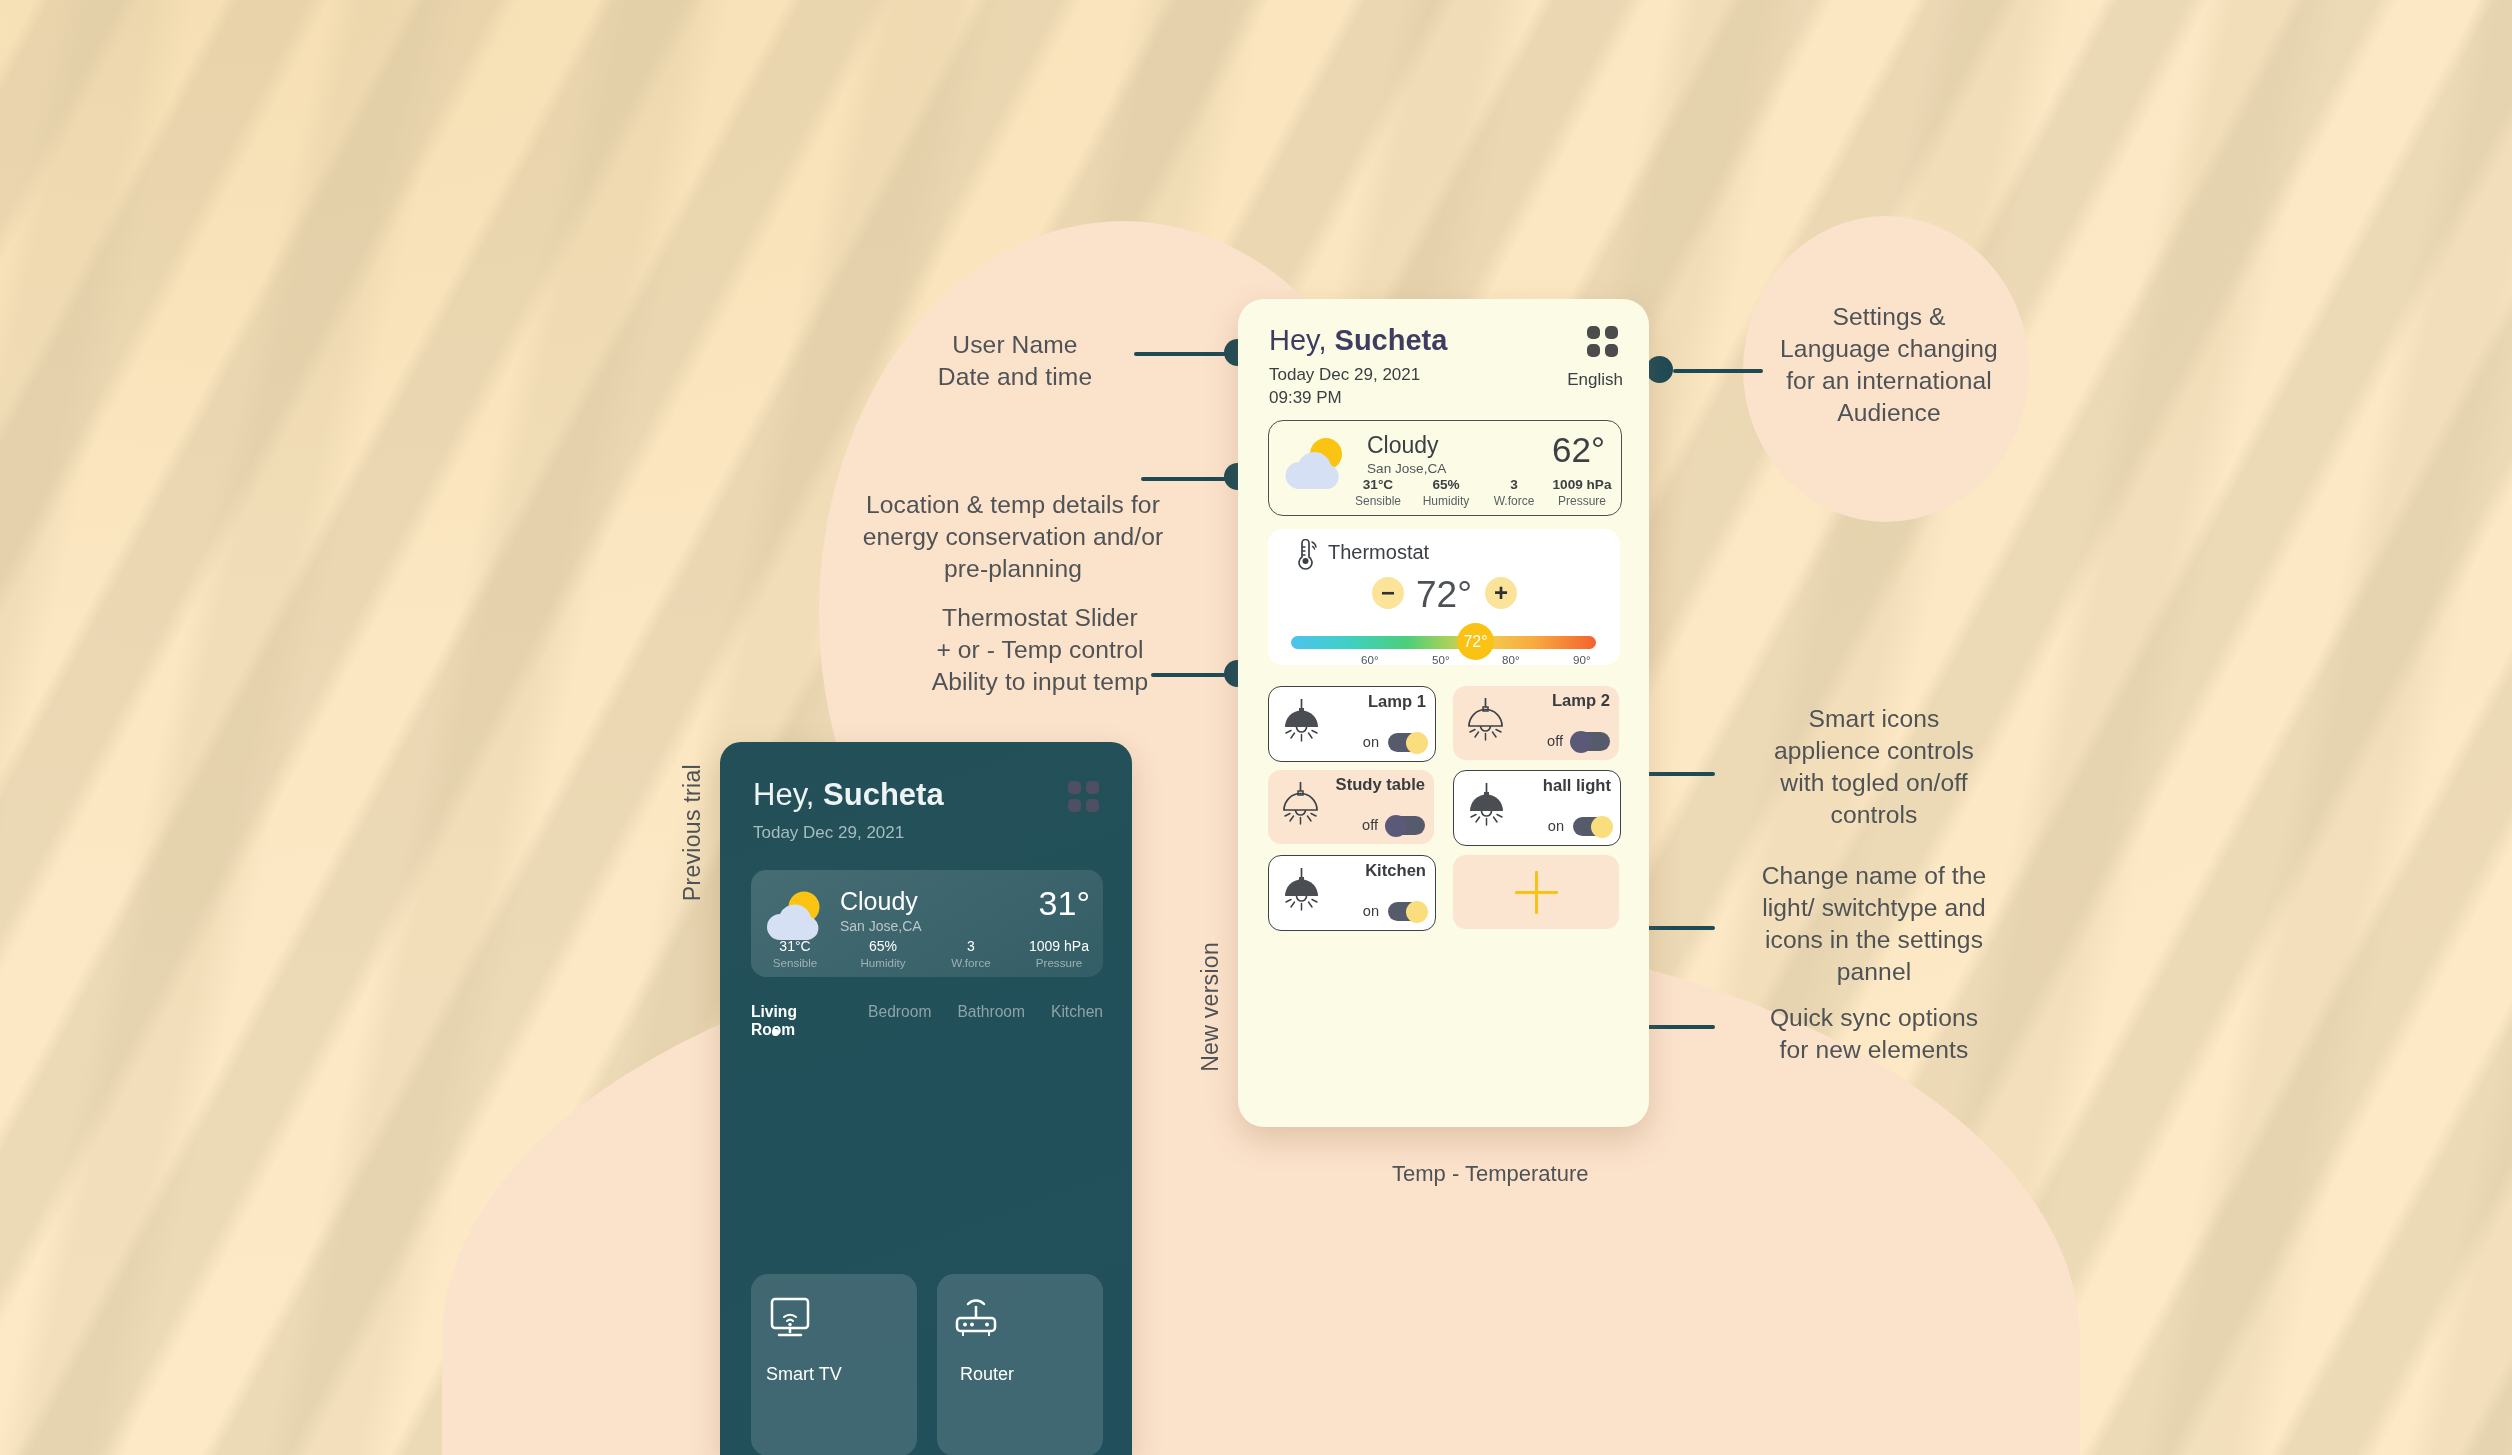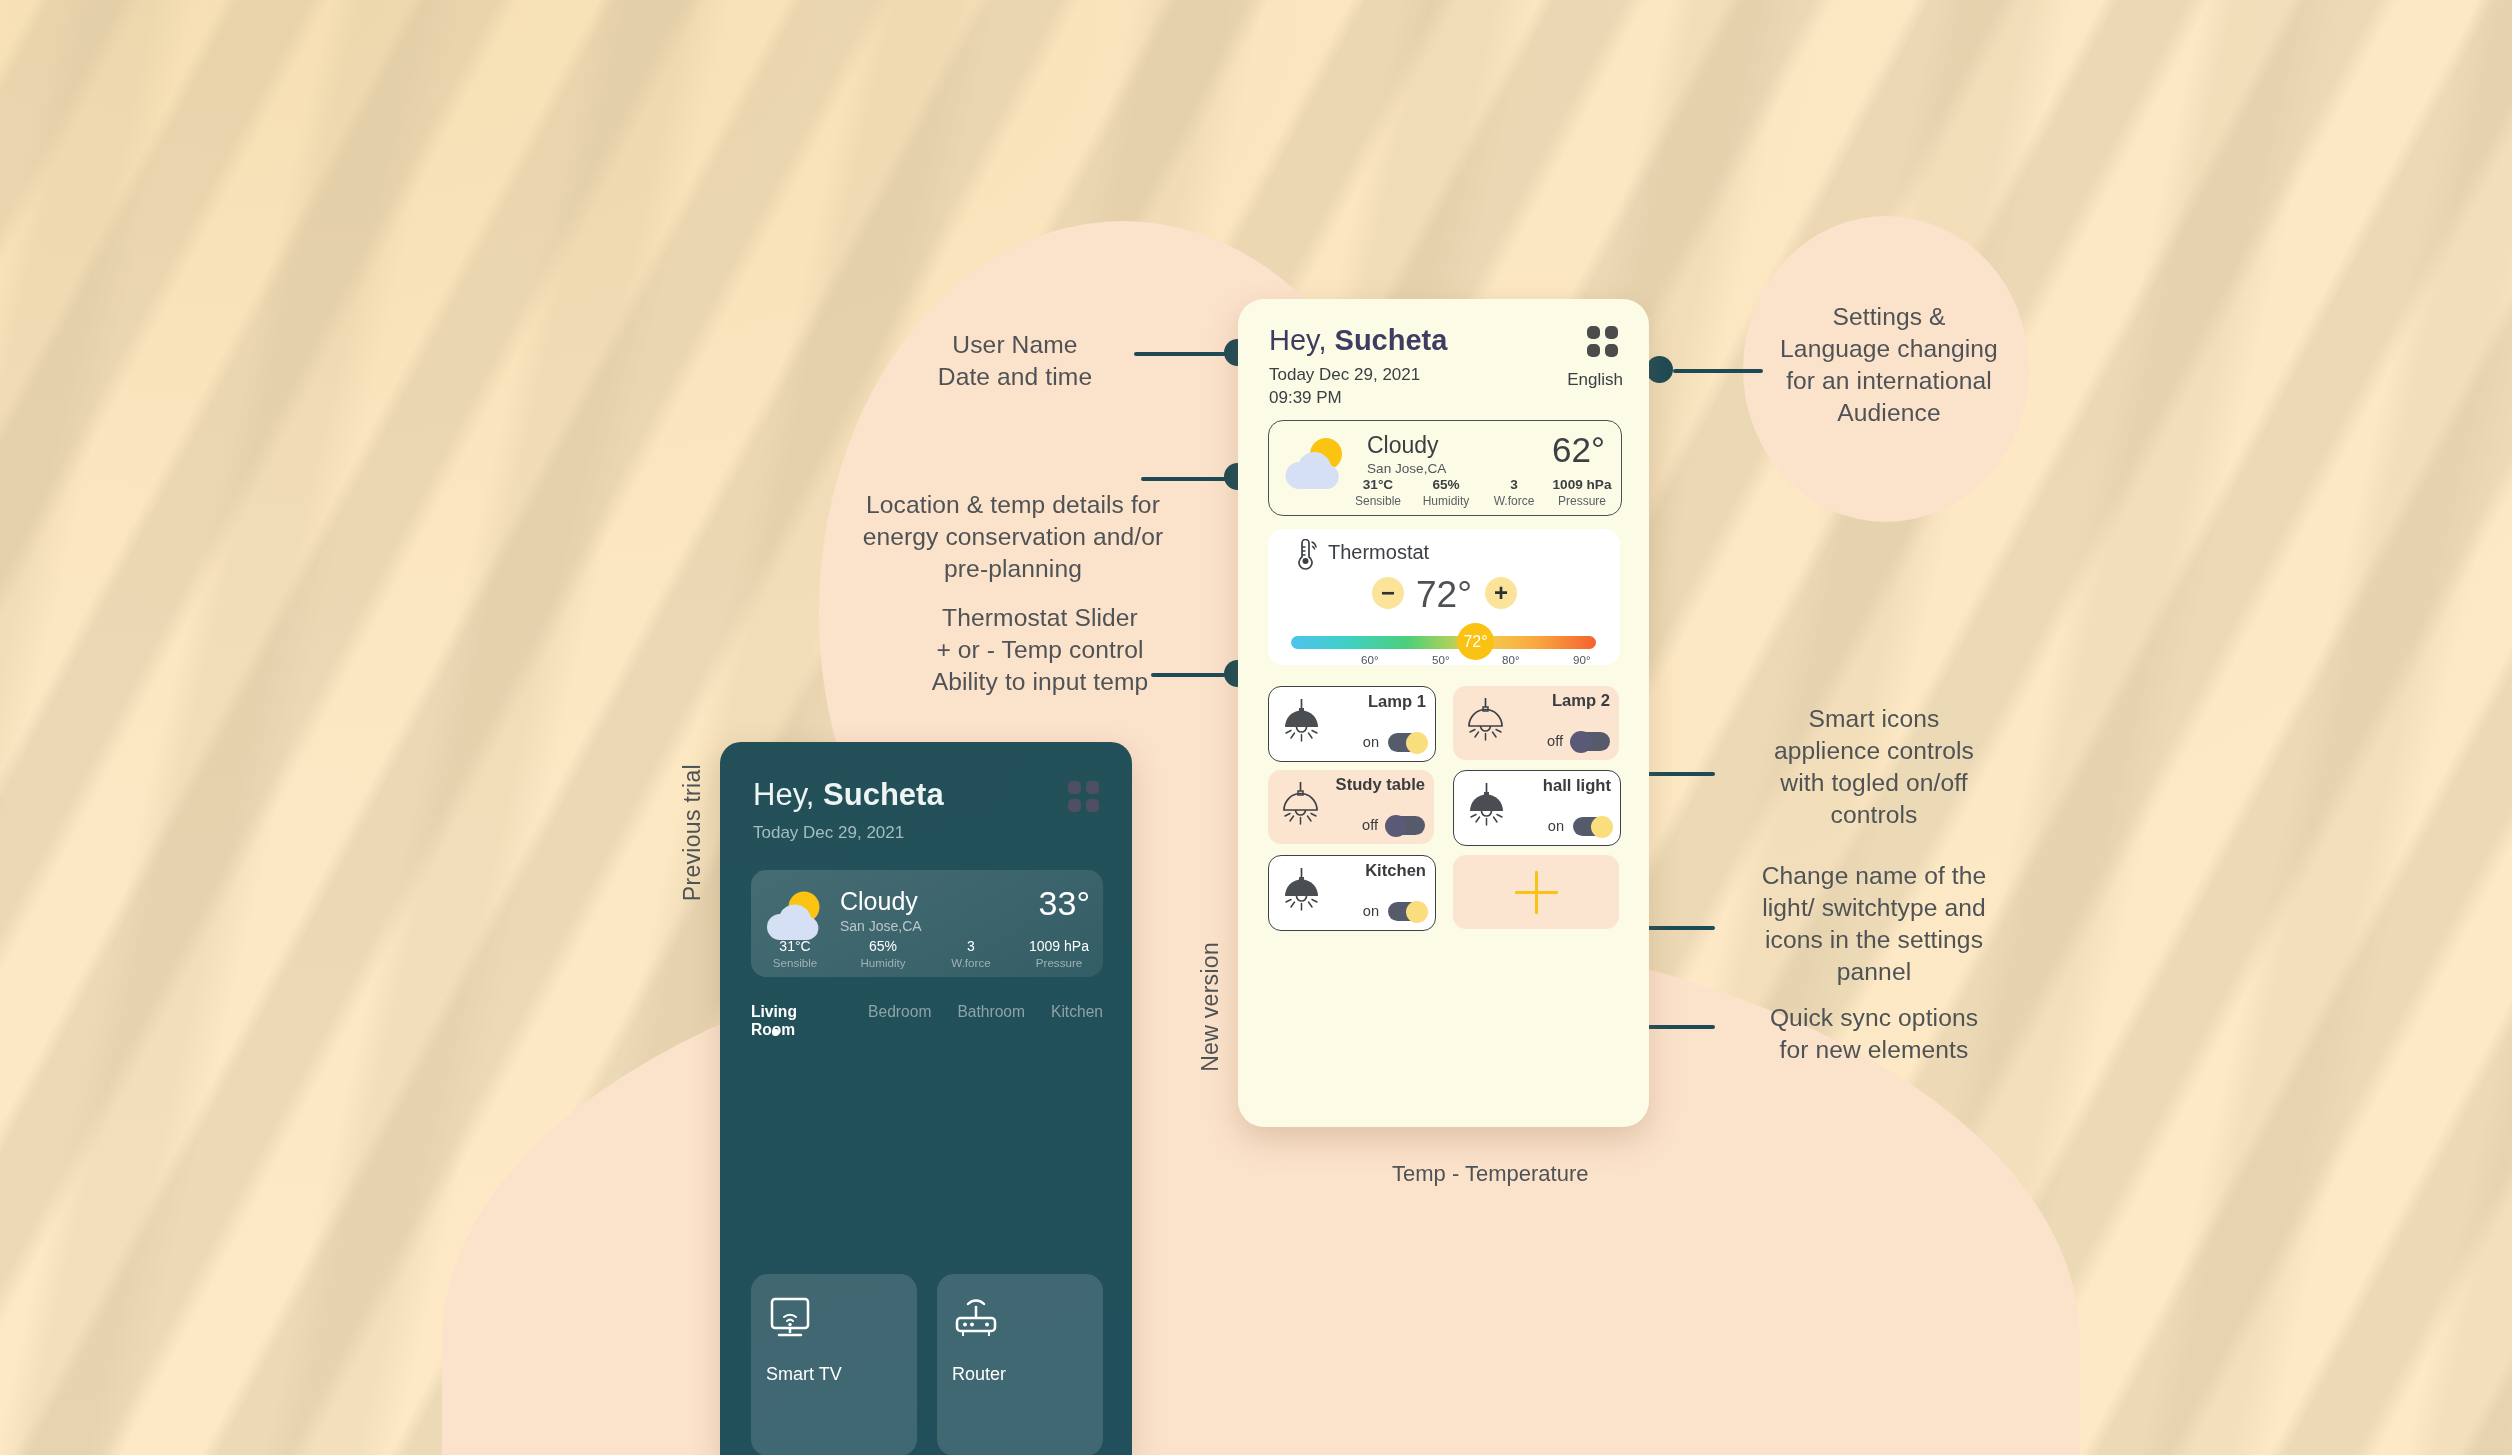--- a/index.html
+++ b/index.html
@@ -183,21 +183,21 @@
       <i></i>
     </div>
 
   <div id="dark-weather">
     <svg style="position:absolute;left:13px;top:15px;" width="66" height="59" viewBox="0 0 132 118">
       <circle cx="80" cy="44" r="31" fill="#fbc412"></circle>
       <path d="M32 110a26 26 0 0 1 0-52 33 33 0 0 1 62 6 24 24 0 0 1-6 46z" fill="#d6e0f5"></path>
     </svg>
     <div class="cond">Cloudy</div>
     <div class="city">San Jose,CA</div>
-    <div class="big">33°</div>
+    <div class="big">31°</div>
     <div class="stats">
       <div>
           <span class="sv">31°C</span>
           <span class="sl">Sensible</span>
         </div>
       <div>
           <span class="sv">65%</span>
           <span class="sl">Humidity</span>
         </div>
       <div>
@@ -236,21 +236,21 @@
     <svg style="position:absolute;left:15px;top:22px;" width="48" height="45" viewBox="0 0 96 90">
       <rect x="10" y="44" width="76" height="26" rx="7" fill="none" stroke="#fff" stroke-width="5"></rect>
       <line x1="48" y1="44" x2="48" y2="20" stroke="#fff" stroke-width="5"></line>
       <path d="M32 16a22 22 0 0 1 32 0" fill="none" stroke="#fff" stroke-width="5" stroke-linecap="round"></path>
       <circle cx="26" cy="57" r="4" fill="#fff"></circle>
         <circle cx="40" cy="57" r="4" fill="#fff"></circle>
         <circle cx="70" cy="57" r="4" fill="#fff"></circle>
       <line x1="22" y1="70" x2="22" y2="80" stroke="#fff" stroke-width="4"></line>
       <line x1="74" y1="70" x2="74" y2="80" stroke="#fff" stroke-width="4"></line>
     </svg>
-    <div class="nm" style="top:90px;">Router</div>
+    <div class="nm" style="top:90px;margin-left:8px;">Router</div>
   </div>
 </div>
 
 <div id="phone-light">
   <div id="lp-hi"><span>Hey, </span><b>Sucheta</b></div>
   <div id="lp-date">Today Dec 29, 2021
 09:39 PM</div>
   <div id="lp-grid">
       <i></i>
       <i></i>

